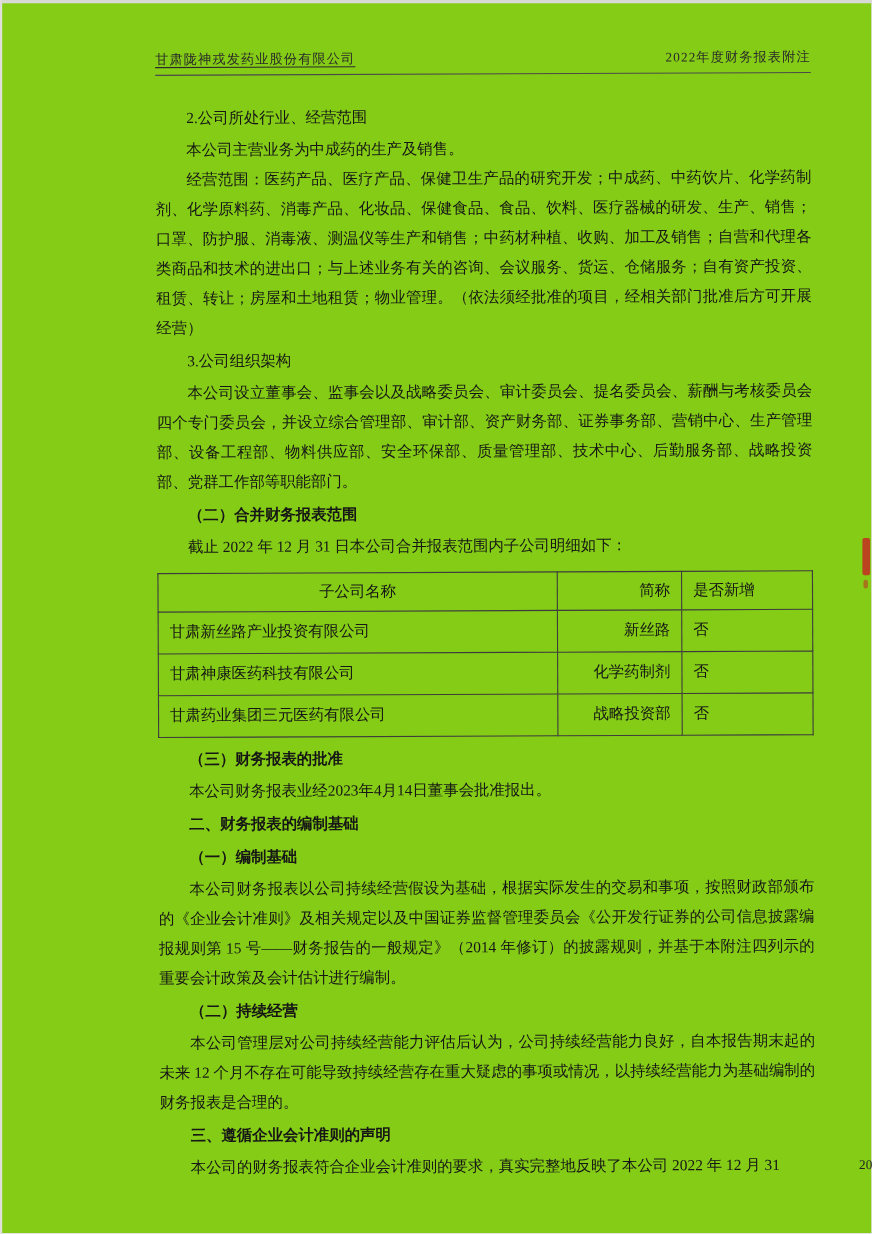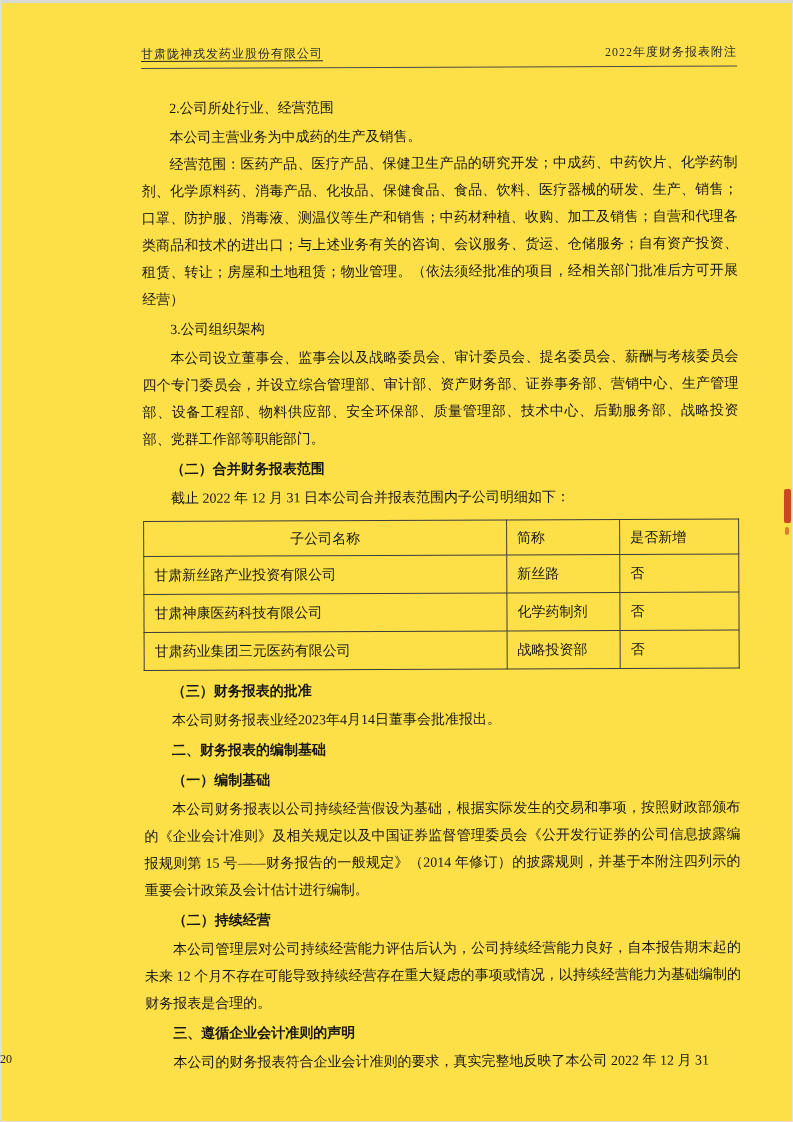--- a/index.html
+++ b/index.html
@@ -6,21 +6,21 @@
     margin: 0;
     padding: 0;
     background: #e8e8e6;
     font-family: "Liberation Serif", "DejaVu Serif", serif;
   }
   .page {
     position: relative;
     width: 793px;
     height: 1122px;
     margin: 0 auto;
-    background: #fde047;
+    background: #84cc16;
     box-shadow: inset 0 0 0 1px #e2e2de, 0 0 6px rgba(0,0,0,.15);
     overflow: hidden;
     color: #1c1c1c;
   }
   .page-inner {
     position: absolute;
     left: 141px;
     top: 46px;
     width: 596px;
     transform: rotate(-0.25deg);
@@ -72,30 +72,30 @@
     color: #161616;
   }
   .subs-table th, .subs-table td {
     border: 1px solid #3d3d3d;
     padding: 0 10px;
     font-weight: normal;
   }
   .subs-table th { height: 34px; text-align: center; }
   .subs-table td { height: 37px; }
   .subs-table .col-name  { width: 61%; text-align: left; }
-  .subs-table .col-short { width: 19%; text-align: left; }
+  .subs-table .col-short { width: 19%; text-align: right; }
   .subs-table .col-new   { width: 20%; text-align: left; }
   .subs-table th.col-name { text-align: center; }
   
   .doc-footer {
     position: absolute;
     left: 0;
     right: 0;
     top: 1052px;
-    text-align: left;
+    text-align: right;
     font-size: 12px;
     color: #222;
   }
   
   .red-mark {
     position: absolute;
     right: 2px;
     top: 489px;
     width: 7px;
     height: 34px;

